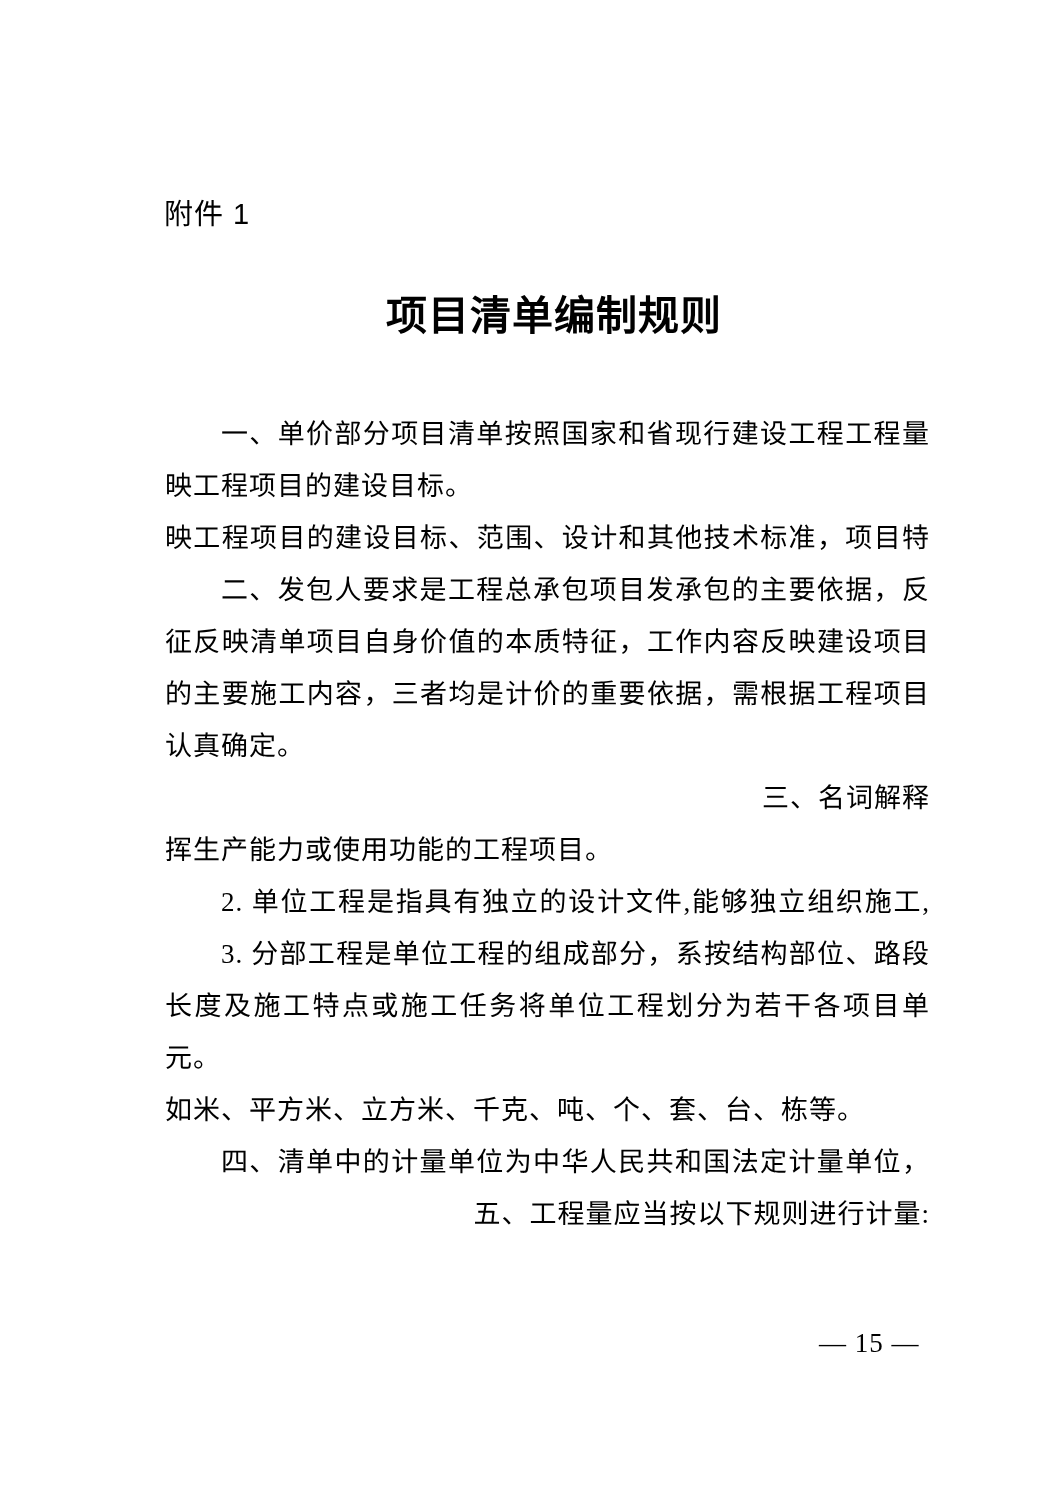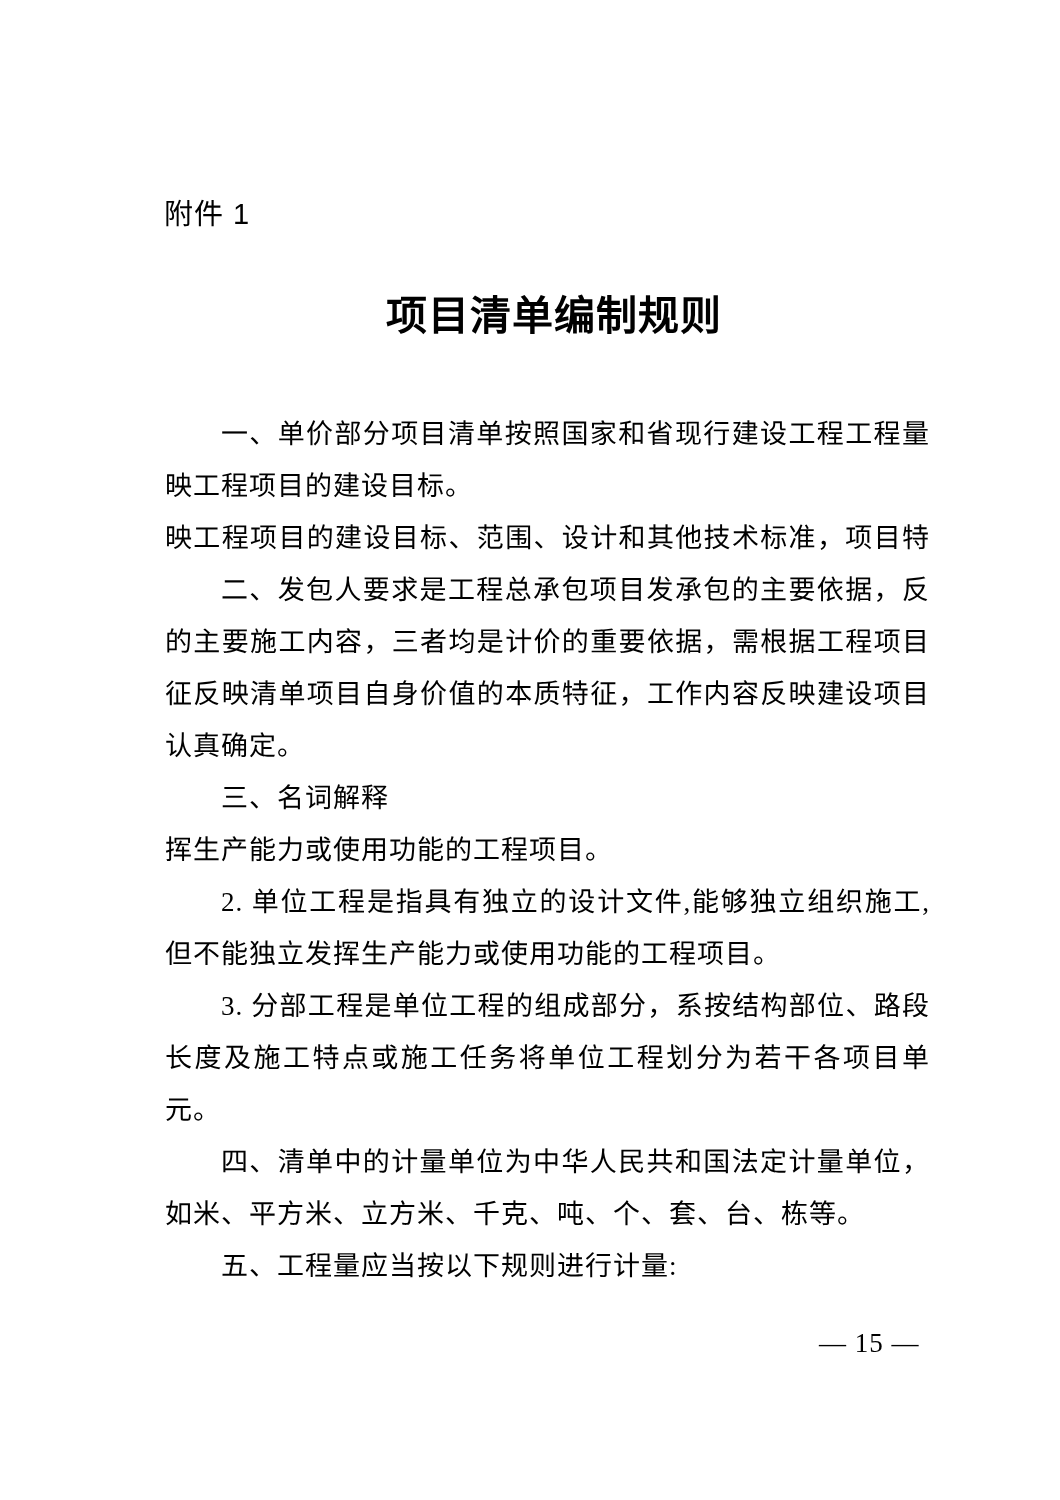--- a/index.html
+++ b/index.html
@@ -56,20 +56,21 @@
     white-space: normal;
     text-align: justify;
     text-align-last: justify;
     text-justify: inter-character;
     font-family: Liberation Serif, serif;
   }
   
   .doc-body .line.indent {
     padding-left: 56px;
     box-sizing: border-box;
+    text-align: right;
   }
   .page-number {
     position: absolute;
     left: 795px;
     top: 1326px;
     width: 110px;
     text-align: left;
     font-size: 27px;
     line-height: 34px;
     letter-spacing: 1px;
@@ -82,30 +83,29 @@
 
   <div class="attachment">附件 1</div>
 
   <div class="doc-title">项目清单编制规则</div>
 
   <div class="doc-body">
     <div class="line indent fill">一、单价部分项目清单按照国家和省现行建设工程工程量</div>
     <div class="line">映工程项目的建设目标。</div>
     <div class="line fill">映工程项目的建设目标、范围、设计和其他技术标准，项目特</div>
     <div class="line indent fill">二、发包人要求是工程总承包项目发承包的主要依据，反</div>
+    <div class="line fill">征反映清单项目自身价值的本质特征，工作内容反映建设项目</div>
     <div class="line fill">的主要施工内容，三者均是计价的重要依据，需根据工程项目</div>
-    <div class="line fill">征反映清单项目自身价值的本质特征，工作内容反映建设项目</div>
     <div class="line">认真确定。</div>
     <div class="line indent">三、名词解释</div>
     <div class="line">挥生产能力或使用功能的工程项目。</div>
     <div class="line indent fill">2. 单位工程是指具有独立的设计文件,能够独立组织施工,</div>
-    <div class="line">但不能独立发挥生产能力或使用功能的工程项目。</div>
     <div class="line indent fill">3. 分部工程是单位工程的组成部分，系按结构部位、路段</div>
     <div class="line fill">长度及施工特点或施工任务将单位工程划分为若干各项目单</div>
     <div class="line">元。</div>
+    <div class="line">如米、平方米、立方米、千克、吨、个、套、台、栋等。</div>
     <div class="line indent fill">四、清单中的计量单位为中华人民共和国法定计量单位，</div>
-    <div class="line">如米、平方米、立方米、千克、吨、个、套、台、栋等。</div>
     <div class="line indent">五、工程量应当按以下规则进行计量:</div>
   </div>
 
   <div class="page-number">— 15 —</div>
 
 </div>
 
 </body></html>

